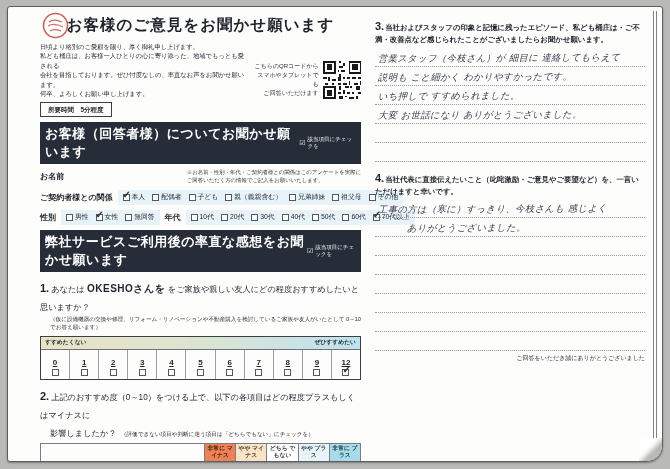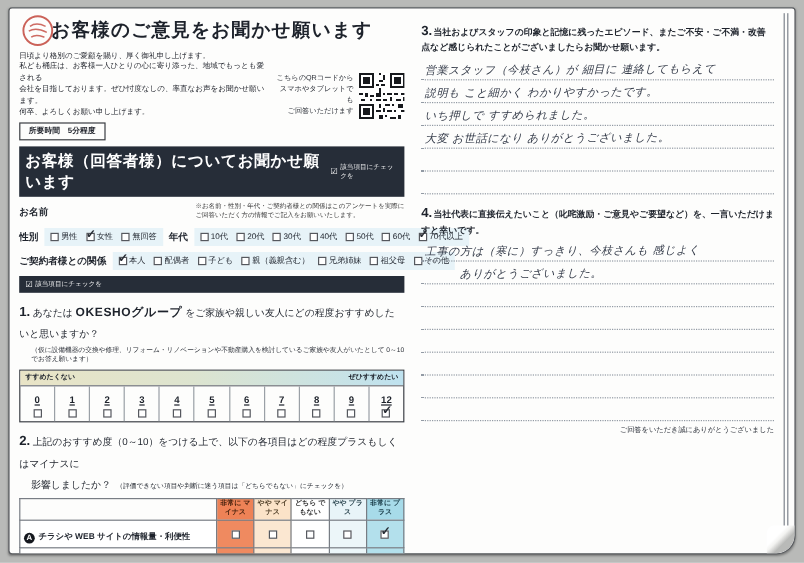--- a/index.html
+++ b/index.html
@@ -2,21 +2,21 @@
 <html><head>
 <meta charset="utf-8">
 <style>
   * { box-sizing: border-box; margin: 0; padding: 0; }
   html,body { width: 670px; height: 469px; overflow: hidden; }
   body { background:#b9bab8; font-family:"Liberation Sans", sans-serif; color:#1d222b; }
   .sheet { position:relative; margin:6px 7px; width:656px; height:456px; background:#fdfdfc;
            border:1px solid #5a5d61; border-radius:3px 3px 16px 3px; box-shadow:0 1px 2px rgba(0,0,0,.35); overflow:hidden; }
   .curl { position:absolute; right:-1px; bottom:-1px; width:24px; height:24px;
           background:linear-gradient(315deg,#b9bab8 40%,#d8d8d6 48%,#f2f2f0 55%,#fff 65%); border-top-left-radius:6px; }
-  .cols { display:flex; height:100%; }
+  .cols { display:flex; height:100%;margin-left:24px; }
   .col-left { width:336px; padding:5px 7px 4px 8px; }
   .col-right { flex:1; padding:8px 8px 4px 7px; border-right:4px double #7d838c; margin:4px 5px 10px 0; }
 
   
   .titlebar { position:relative; text-align:center; padding-top:3px; }
   .stamp { position:absolute; left:2px; top:0; }
   .title { font-size:15.5px; font-weight:bold; letter-spacing:1px; display:inline-block; }
   .introrow { display:flex; margin-top:6px; gap:4px; }
   .intro { font-size:6.3px; line-height:1.5; color:#23262e; width:218px; }
   .qrbox { display:flex; align-items:center; gap:4px; margin-left:auto; }
@@ -177,20 +177,54 @@
 
       <div class="f-row">
         <span class="f-label">お名前</span>
         <span class="f-note">
           <div>※お名前・性別・年代・ご契約者様との関係はこのアンケートを実際に</div>
           <div>ご回答いただく方の情報でご記入をお願いいたします。</div>
         </span>
       </div>
 
       <div class="f-row">
+        <span class="f-label">ご契約者様との関係</span>
+        <span class="strip">
+          <span class="opt">
+              <span class="cb checked"></span>
+              <span>本人</span>
+            </span>
+          <span class="opt">
+              <span class="cb"></span>
+              <span>配偶者</span>
+            </span>
+          <span class="opt">
+              <span class="cb"></span>
+              <span>子ども</span>
+            </span>
+          <span class="opt">
+              <span class="cb"></span>
+              <span>親（義親含む）</span>
+            </span>
+          <span class="opt">
+              <span class="cb"></span>
+              <span>兄弟姉妹</span>
+            </span>
+          <span class="opt">
+              <span class="cb"></span>
+              <span>祖父母</span>
+            </span>
+          <span class="opt">
+              <span class="cb"></span>
+              <span>その他</span>
+            </span>
+        </span>
+      </div>
+
+      <div class="f-row">
         <span class="f-label">性別</span>
         <span class="strip">
           <span class="opt">
               <span class="cb"></span>
               <span>男性</span>
             </span>
           <span class="opt">
               <span class="cb checked"></span>
               <span>女性</span>
             </span>
@@ -225,63 +259,30 @@
               <span class="cb"></span>
               <span>60代</span>
             </span>
           <span class="opt">
               <span class="cb checked"></span>
               <span>70代以上</span>
             </span>
         </span>
       </div>
 
-      <div class="f-row">
-        <span class="f-label">ご契約者様との関係</span>
-        <span class="strip">
-          <span class="opt">
-              <span class="cb checked"></span>
-              <span>本人</span>
-            </span>
-          <span class="opt">
-              <span class="cb"></span>
-              <span>配偶者</span>
-            </span>
-          <span class="opt">
-              <span class="cb"></span>
-              <span>子ども</span>
-            </span>
-          <span class="opt">
-              <span class="cb"></span>
-              <span>親（義親含む）</span>
-            </span>
-          <span class="opt">
-              <span class="cb"></span>
-              <span>兄弟姉妹</span>
-            </span>
-          <span class="opt">
-              <span class="cb"></span>
-              <span>祖父母</span>
-            </span>
-          <span class="opt">
-              <span class="cb"></span>
-              <span>その他</span>
-            </span>
-        </span>
-      </div>
-
       <div class="bar">
+        <span class="bar-title">弊社サービスご利用後の率直な感想をお聞かせ願います</span>
         <span class="bar-note">
           <span class="mini">☑</span>
           <span>該当項目にチェックを</span>
         </span>
       </div>
 
       <div class="q1">
-        <span class="qnum">1.</span><span class="qtext">あなたは </span><span class="brand">OKESHOグループ</span><span class="qtext"> をご家族や親しい友人にどの程度おすすめしたいと思いますか？</span>
+        <span class="qnum">1.</span><span class="qtext">あなたは </span><span class="brand">OKESHOさんを</span><span class="qtext"> をご家族や親しい友人にどの程度おすすめしたいと思いますか？</span>
         <div class="qnote">（仮に設備機器の交換や修理、リフォーム・リノベーションや不動産購入を検討しているご家族や友人がいたとして 0～10 でお答え願います）</div>
         <div class="scale">
           <div class="scale-head">
             <span>すすめたくない</span>
             <span>ぜひすすめたい</span>
           </div>
           <div class="scale-body">
             <div class="scale-cell"><span class="scale-num">0</span><span class="cb"></span></div>
             <div class="scale-cell"><span class="scale-num">1</span><span class="cb"></span></div>
             <div class="scale-cell"><span class="scale-num">2</span><span class="cb"></span></div>
@@ -354,21 +355,21 @@
           </tbody>
         </table>
 
       </div>
     </div>
 
     <div class="col-right">
 
       <div>
         <div class="q-title">
-          <span class="qnum-r">3.</span><span>当社およびスタッフの印象と記憶に残ったエピソード、またご不安・ご不満・改善点など感じられたことがございましたらお聞かせ願います。</span>
+          <span class="qnum-r">3.</span><span>当社およびスタッフの印象と記憶に残ったエピソード、私ども桶庄は・ご不満・改善点など感じられたことがございましたらお聞かせ願います。</span>
         </div>
         <div class="answers">
           <div class="ansline">
               <span class="hand">営業スタッフ（今枝さん）が 細目に 連絡してもらえて</span>
             </div>
           <div class="ansline">
               <span class="hand">説明も こと細かく わかりやすかったです。</span>
             </div>
           <div class="ansline">
               <span class="hand">いち押しで すすめられました。</span>

